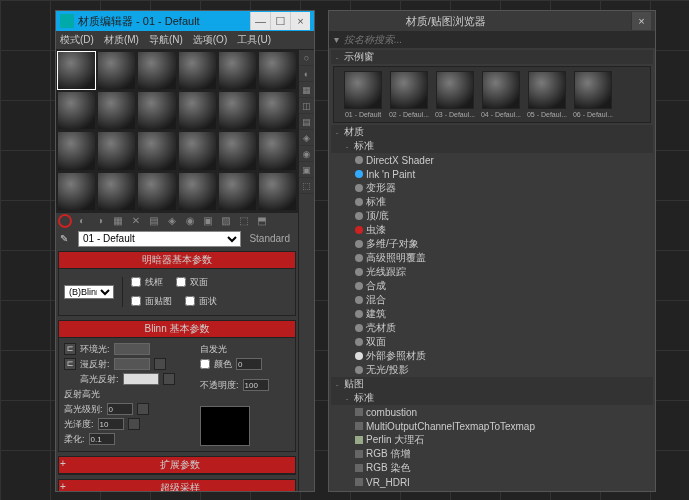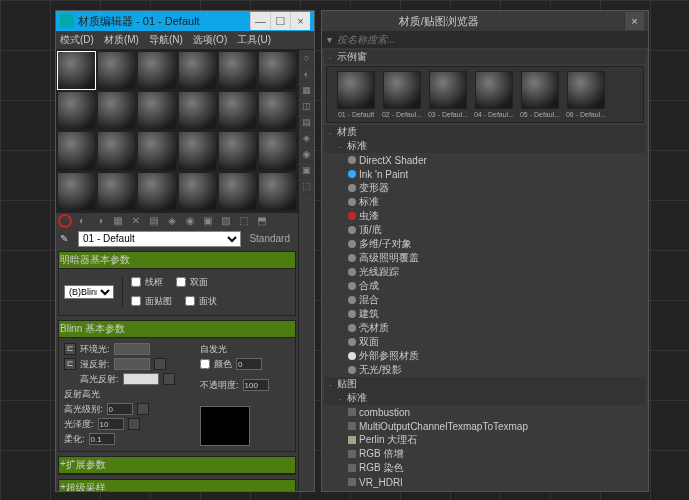--- a/index.html
+++ b/index.html
@@ -28,34 +28,34 @@
 .rtool { width: 16px; background: #3a3a3a; border-left: 1px solid #222; display: flex; flex-direction: column; }
 .rtool .t { height: 16px; border-bottom: 1px solid #333; color: #888; text-align: center; font-size: 9px; line-height: 16px; }
 .htool { height: 20px; background: #3a3a3a; border-top: 1px solid #222; display: flex; align-items: center; padding: 0 2px; gap: 2px; }
 .htool .t { width: 16px; height: 16px; color: #888; text-align: center; font-size: 10px; line-height: 16px; }
 .htool .circ { border: 2px solid #c22; border-radius: 50%; width: 14px; height: 14px; }
 .namebar { display: flex; align-items: center; padding: 2px 4px; gap: 4px; background: #3a3a3a; }
 .namebar .dropper { width: 14px; }
 .namebar select { flex: 1; background: #fff; border: 1px solid #888; font-size: 10px; height: 16px; }
 .namebar .type { font-size: 10px; color: #aaa; margin-left: 4px; margin-right: 4px; }
 .rollout { border: 1px solid #222; margin: 2px; background: #3a3a3a; }
-.rollout-h { background: #4d7c0f; padding: 1px; font-size: 10px; color: #ccc; border-bottom: 1px solid #222; }
+.rollout-h { text-align: center; background: #b91c1c; padding: 1px; font-size: 10px; color: #ccc; border-bottom: 1px solid #222; }
 .rollout-b { padding: 3px 5px; }
 .row { display: flex; align-items: center; gap: 4px; margin: 2px 0; font-size: 9px; }
 .row label { color: #ccc; }
 .row input[type=checkbox] { width: 10px; height: 10px; }
 .row .swatch { width: 36px; height: 12px; background: #000; border: 1px solid #666; }
 .row .spin { width: 26px; height: 12px; background: #2a2a2a; border: 1px solid #666; color: #ccc; font-size: 8px; padding: 0 1px; line-height: 12px; }
 .sec-label { font-size: 9px; color: #ccc; margin: 2px 0; }
 select.blinn { width: 50px; background: #fff; font-size: 9px; height: 14px; }
 .divv { border-left: 1px solid #222; margin: 0 4px; height: 30px; }
 .sm-btn { width: 12px; height: 12px; background: #4a4a4a; border: 1px solid #222; text-align: center; font-size: 8px; color: #ccc; }
 
 
-#win2 { left: 321px; top: 10px; width: 328px; height: 482px; }
+#win2 { left: 328px; top: 10px; width: 328px; height: 482px; }
 .search { display: flex; align-items: center; background: #2a2a2a; padding: 2px; }
 .search input { flex: 1; background: #2a2a2a; border: none; color: #999; font-size: 10px; font-style: italic; padding: 1px 2px; }
 .tree { flex: 1; overflow-y: auto; background: #3a3a3a; padding: 2px; }
 .tnode { display: flex; align-items: center; gap: 3px; padding: 0 2px; font-size: 10px; color: #ccc; height: 14px; white-space: nowrap; }
 .tnode.h { background: #333; }
 .tnode .tw { width: 8px; text-align: center; color: #888; font-size: 8px; }
 .tnode .dot { width: 8px; height: 8px; border-radius: 50%; background: #888; flex-shrink: 0; }
 .tnode .sq { width: 8px; height: 8px; background: #666; flex-shrink: 0; }
 .thumb-row { display: flex; gap: 4px; padding: 4px 8px; background: #333; margin: 2px; border: 1px solid #222; overflow: hidden; }
 .thumb { width: 42px; display: flex; flex-direction: column; align-items: center; }
@@ -284,29 +284,29 @@
         </div>
         <div class="tnode indent2">
           <span class="dot" style="background:#888"></span>
           <span>变形器</span>
         </div>
         <div class="tnode indent2">
           <span class="dot" style="background:#888"></span>
           <span>标准</span>
         </div>
         <div class="tnode indent2">
+          <span class="dot" style="background:#888"></span>
+          <span>顶/底</span>
+        </div>
+        <div class="tnode indent2">
           <span class="dot" style="background:#c22"></span>
           <span>虫漆</span>
         </div>
         <div class="tnode indent2">
           <span class="dot" style="background:#888"></span>
-          <span>顶/底</span>
-        </div>
-        <div class="tnode indent2">
-          <span class="dot" style="background:#888"></span>
           <span>多维/子对象</span>
         </div>
         <div class="tnode indent2">
           <span class="dot" style="background:#888"></span>
           <span>高级照明覆盖</span>
         </div>
         <div class="tnode indent2">
           <span class="dot" style="background:#888"></span>
           <span>光线跟踪</span>
         </div>

